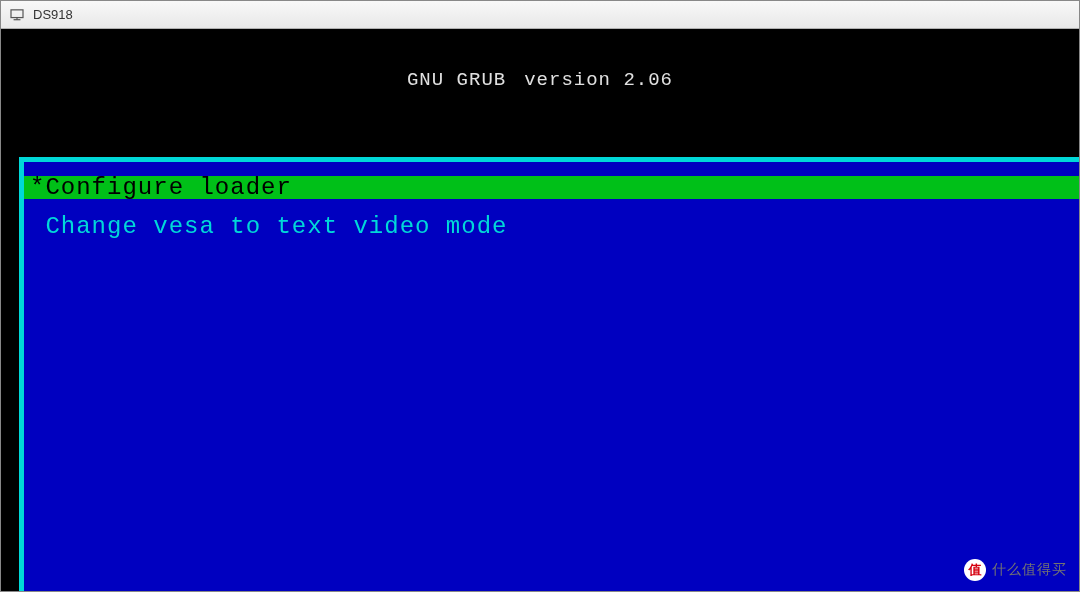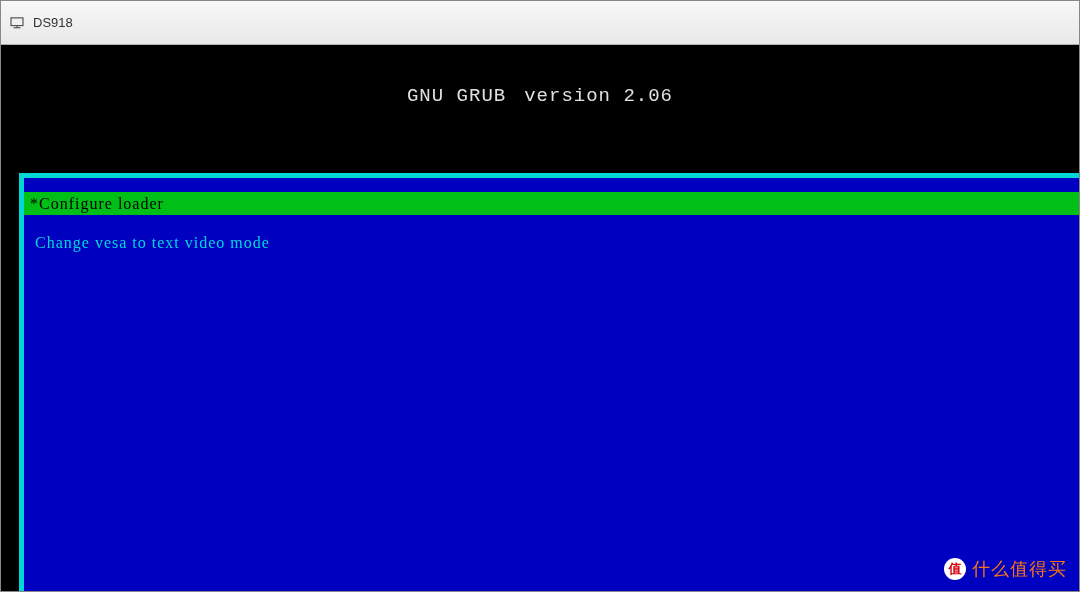--- a/index.html
+++ b/index.html
@@ -15,21 +15,21 @@
       background: #000;
     }
     .window {
       width: 100%;
       height: 100%;
       display: flex;
       flex-direction: column;
       border: 1px solid #888;
     }
     .titlebar {
-      height: 44px;
+      height: 28px;
       background: linear-gradient(to bottom, #f8f8f8, #e8e8e8);
       border-bottom: 1px solid #b0b0b0;
       display: flex;
       align-items: center;
       padding: 0 8px;
       gap: 8px;
     }
     .titlebar-icon {
       width: 16px;
       height: 12px;
@@ -68,22 +68,22 @@
       top: 128px;
       left: 18px;
       right: 0;
       bottom: 0;
       background: #0000c0;
       border-top: 5px solid #00d8d8;
       border-left: 5px solid #00d8d8;
       padding-top: 14px;
     }
     .menu-inner {
-      font-family: Liberation Serif, serif;
-      font-size: 16px;
+      font-family: Liberation Mono, monospace;
+      font-size: 24px;
       line-height: 23px;
     }
     .menu-item {
       padding: 0 6px;
       white-space: pre;
       letter-spacing: 1px;
     }
     .menu-item.selected {
       background: #00c018;
       color: #000;
@@ -107,22 +107,22 @@
       background: #fff;
       display: flex;
       align-items: center;
       justify-content: center;
       color: #d6000f;
       font-weight: bold;
       font-size: 13px;
       font-family: Arial, sans-serif;
     }
     .watermark-text {
-      color: #f97316;
-      font-size: 18px;
+      color: #737373;
+      font-size: 14px;
       font-family: "Microsoft YaHei", Arial, sans-serif;
       letter-spacing: 1px;
     }
   </style>
 </head>
 <body>
 
 <div class="window">
   <div class="titlebar">
     <span class="titlebar-icon">

